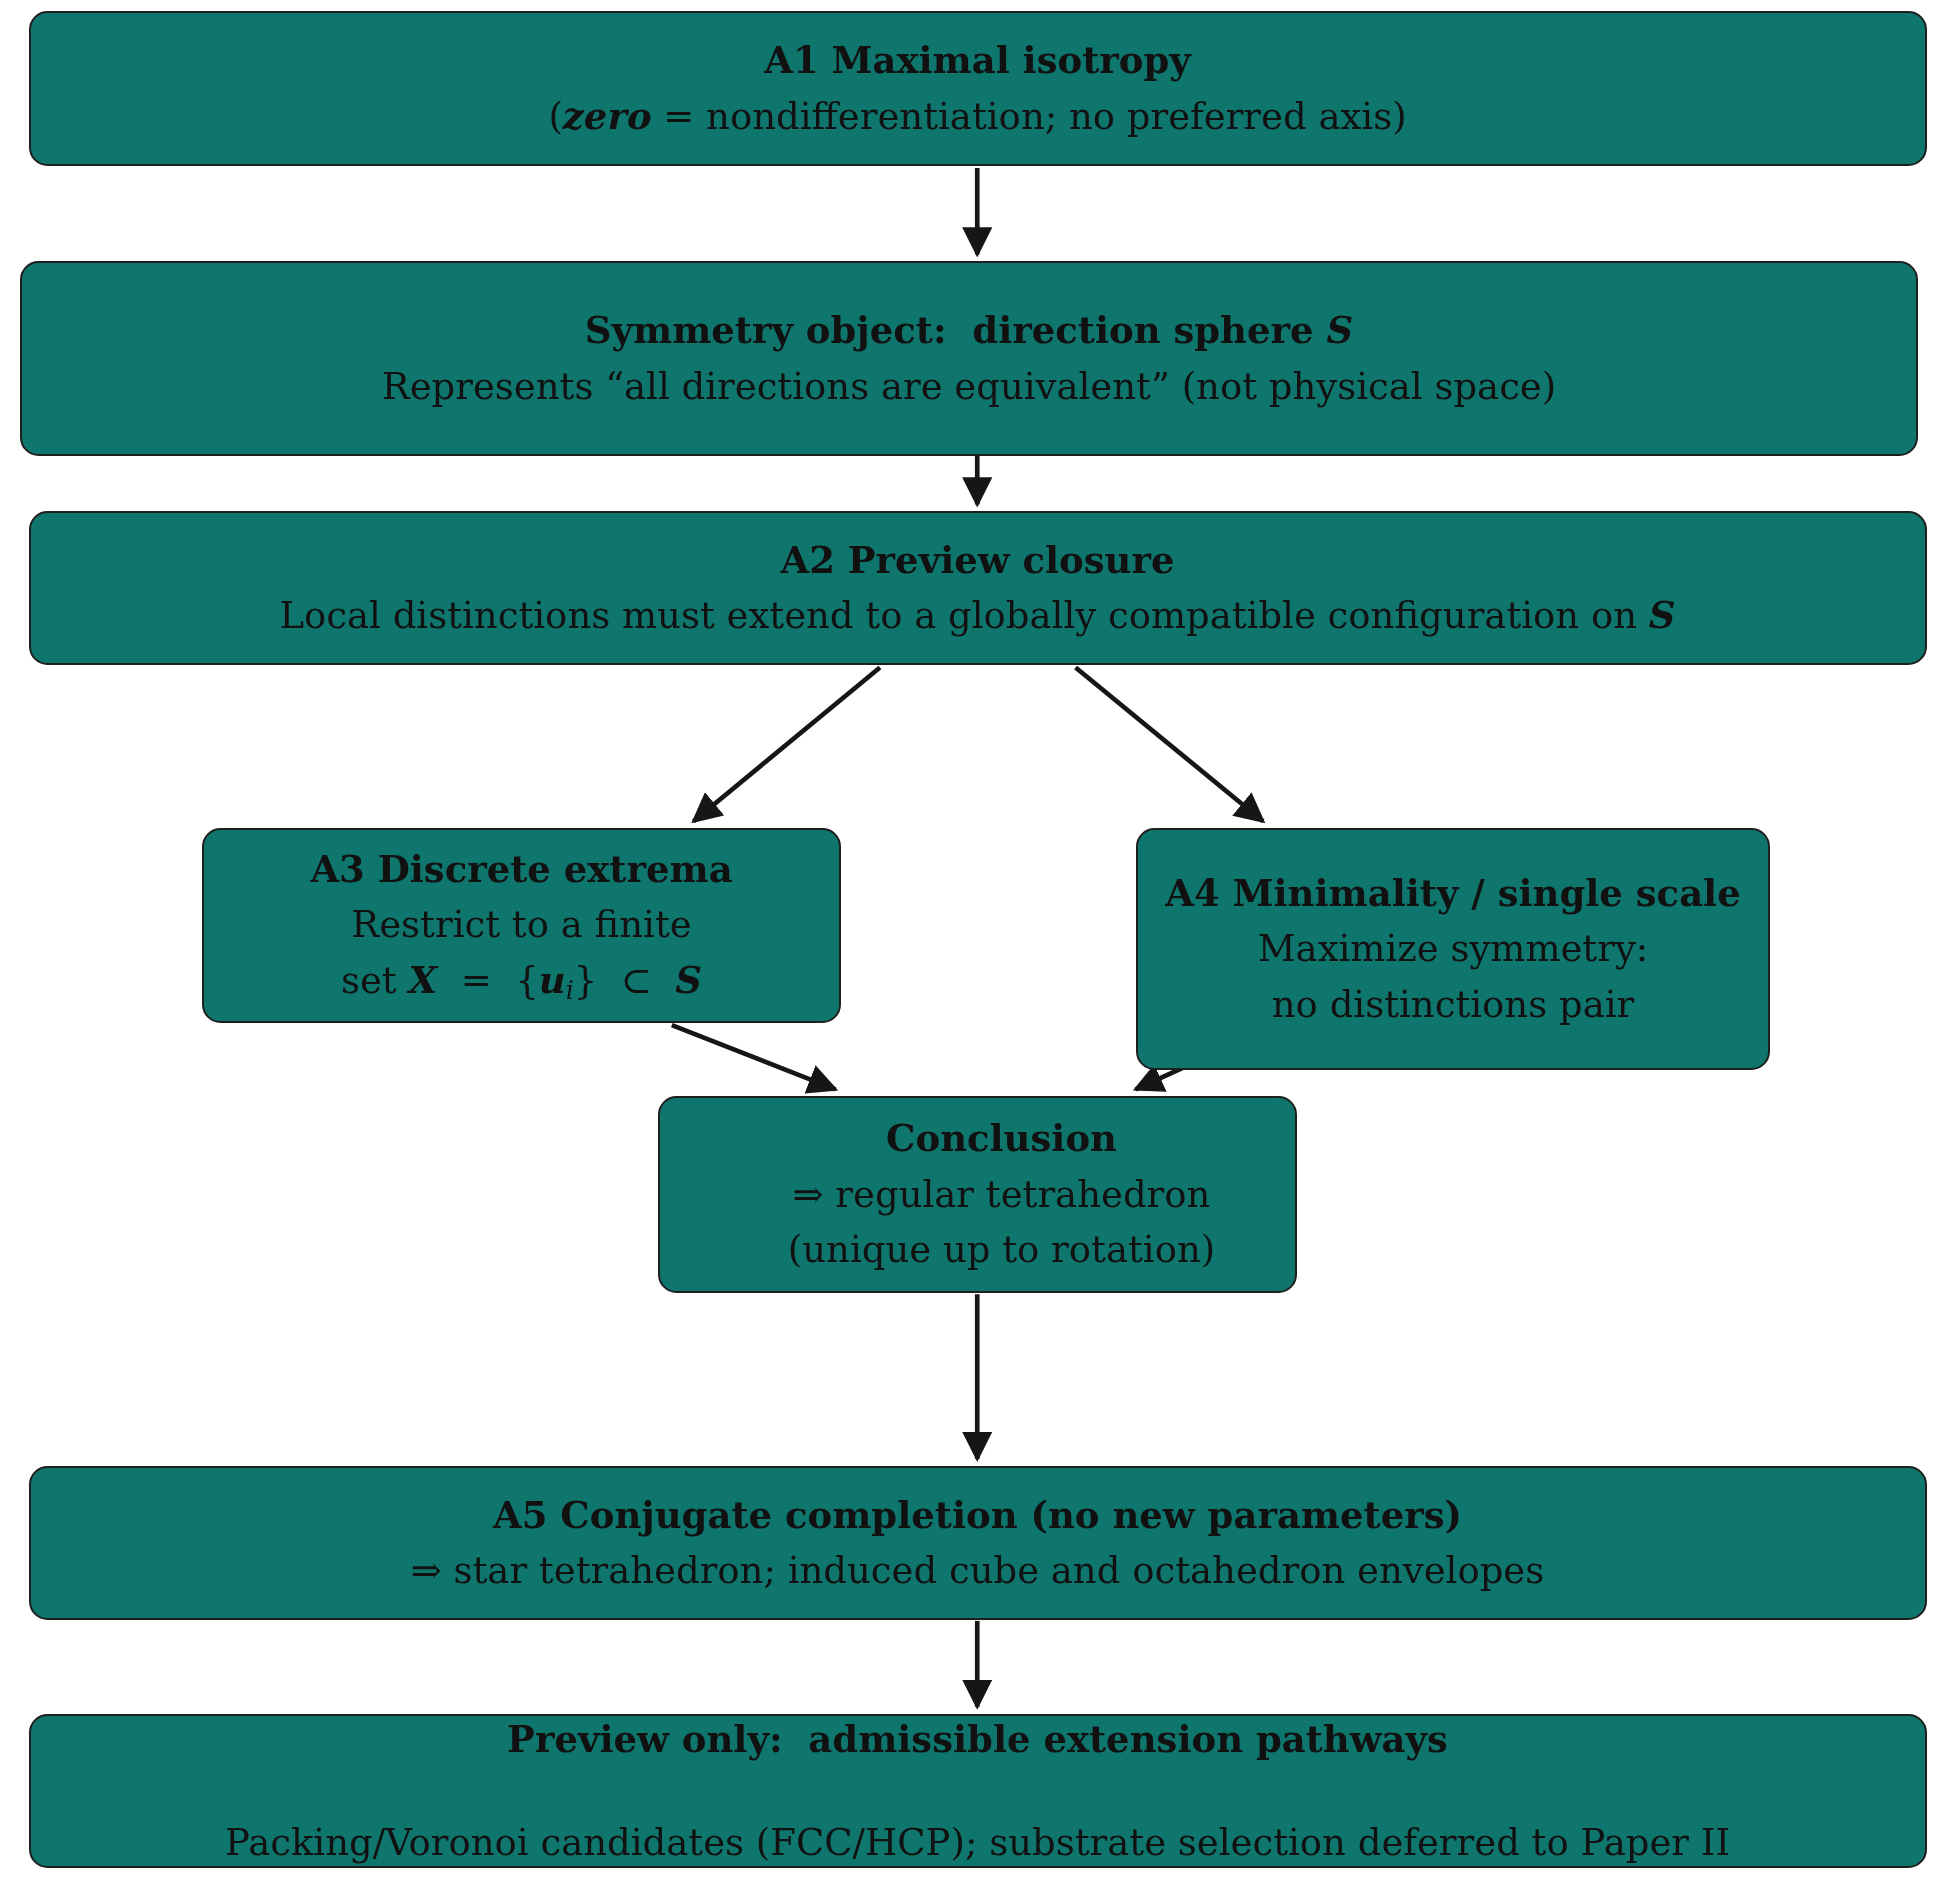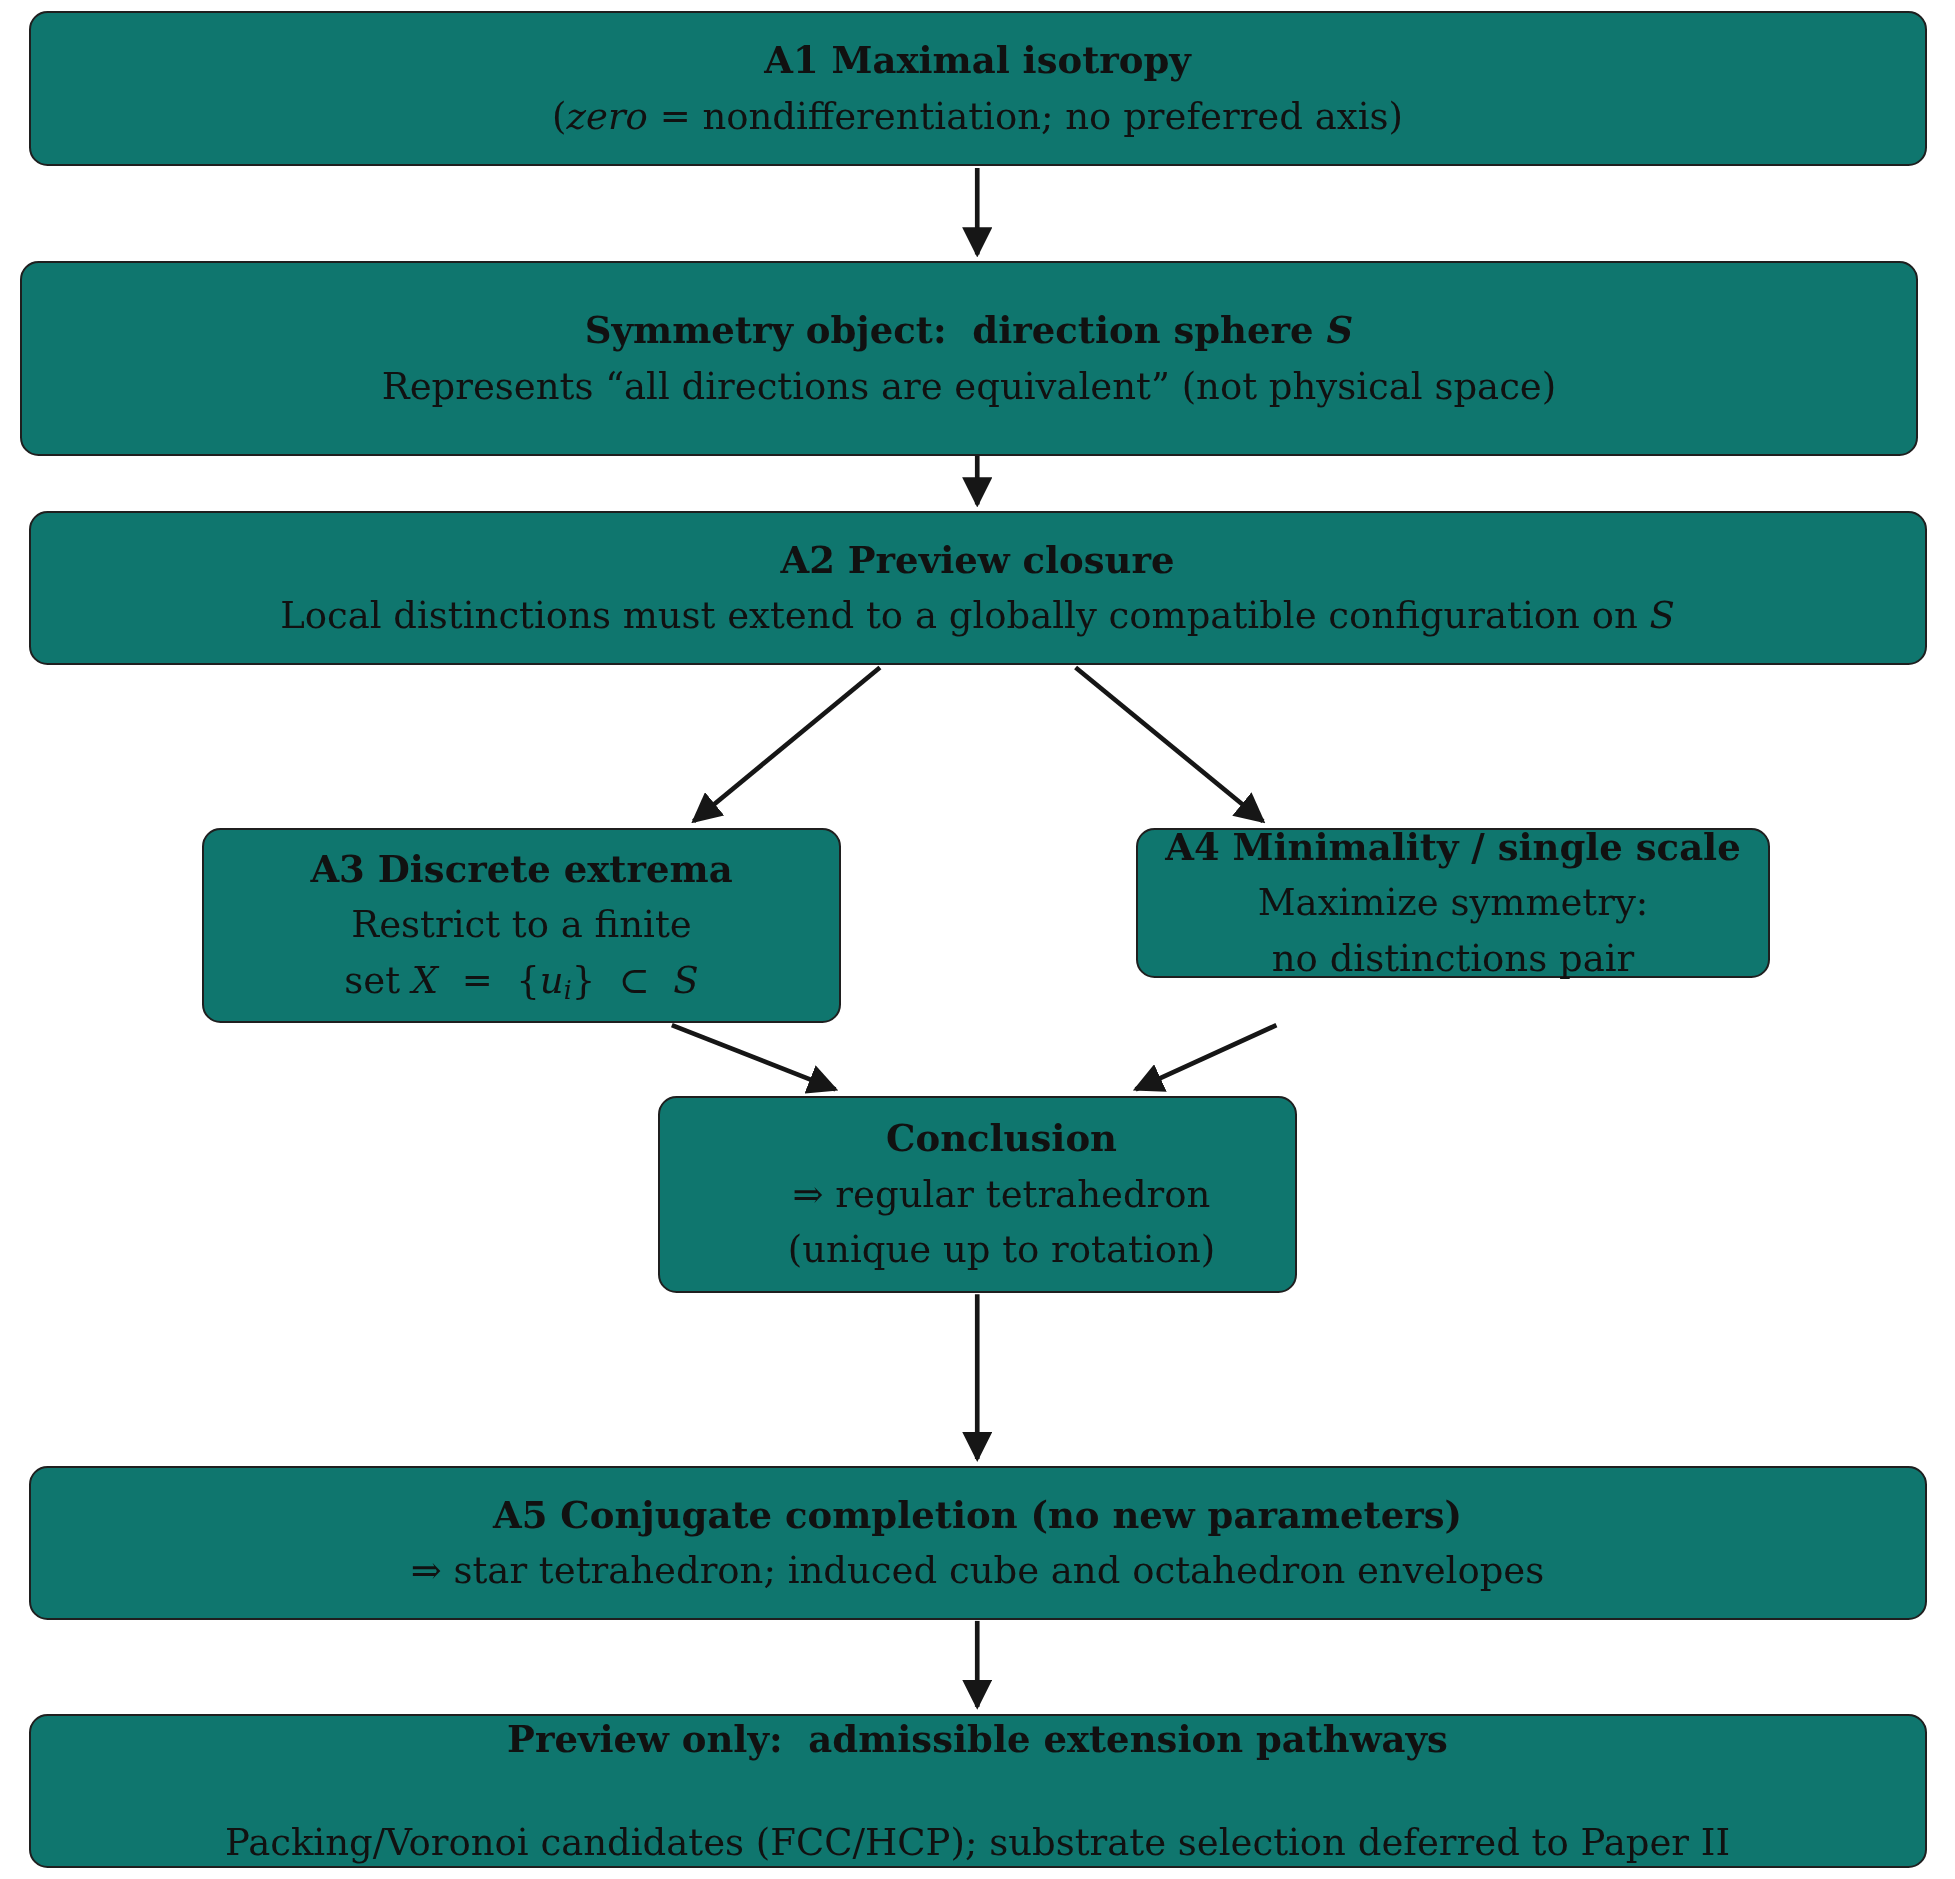--- a/index.html
+++ b/index.html
@@ -35,21 +35,21 @@
     justify-content: center;
     text-align: center;
     color: #111111;
   }
   .line {
     white-space: pre;
     font-size: 37px;
     line-height: 1.5;
   }
   .title { font-weight: bold; }
-  .it { font-style: italic; }
+  .it { font-style: italic; font-weight: bold; }
   .msub {
     font-style: italic;
     font-size: 0.68em;
     vertical-align: -0.24em;
   }
 </style>
 </head>
 <body>
 
 <div class="canvas">
@@ -86,21 +86,21 @@
     <div class="line title"><span>A2 Preview closure</span></div>
     <div class="line"><span>Local distinctions must extend to a globally compatible configuration on </span><span class="it">S</span></div>
   </div>
 
   <div class="box" style="left:202px; top:828px; width:639px; height:195px;">
     <div class="line title"><span>A3 Discrete extrema</span></div>
     <div class="line"><span>Restrict to a finite</span></div>
     <div class="line"><span>set </span><span class="it">X</span><span>  =  {</span><span class="it">u</span><span class="msub">i</span><span>}  ⊂  </span><span class="it">S</span></div>
   </div>
 
-  <div class="box" style="left:1136px; top:828px; width:634px; height:150px;">
+  <div class="box" style="left:1136px; top:828px; width:634px; height:242px;">
     <div class="line title"><span>A4 Minimality / single scale</span></div>
     <div class="line"><span>Maximize symmetry:</span></div>
     <div class="line"><span>no distinctions pair</span></div>
   </div>
 
   <div class="box" style="left:658px; top:1096px; width:639px; height:197px;padding-left:48px;">
     <div class="line title"><span>Conclusion</span></div>
     <div class="line"><span>⇒ regular tetrahedron</span></div>
     <div class="line"><span>(unique up to rotation)</span></div>
   </div>

